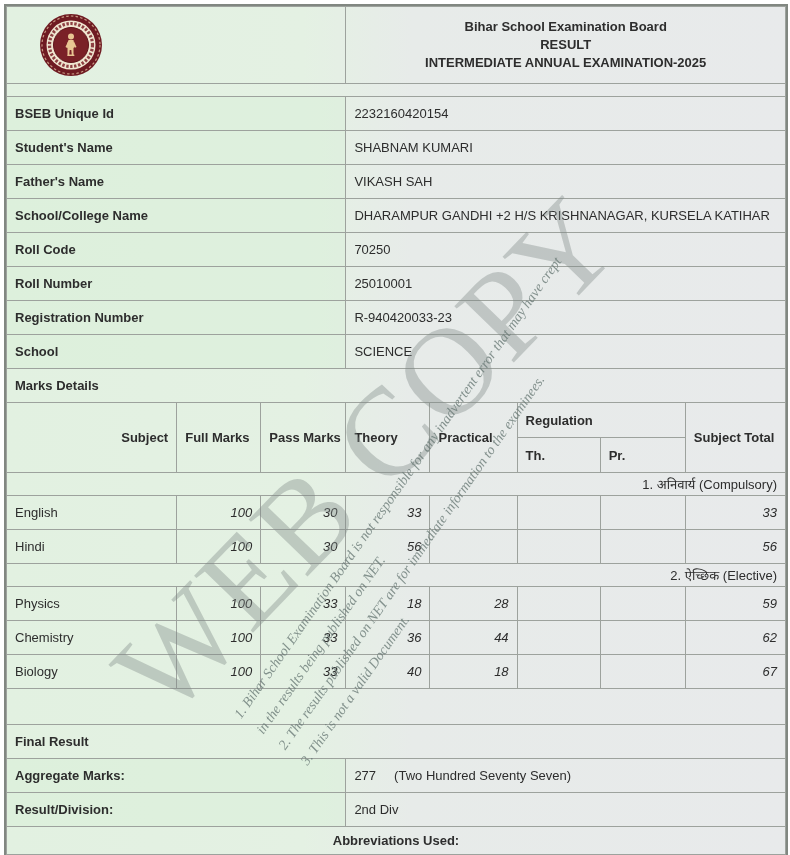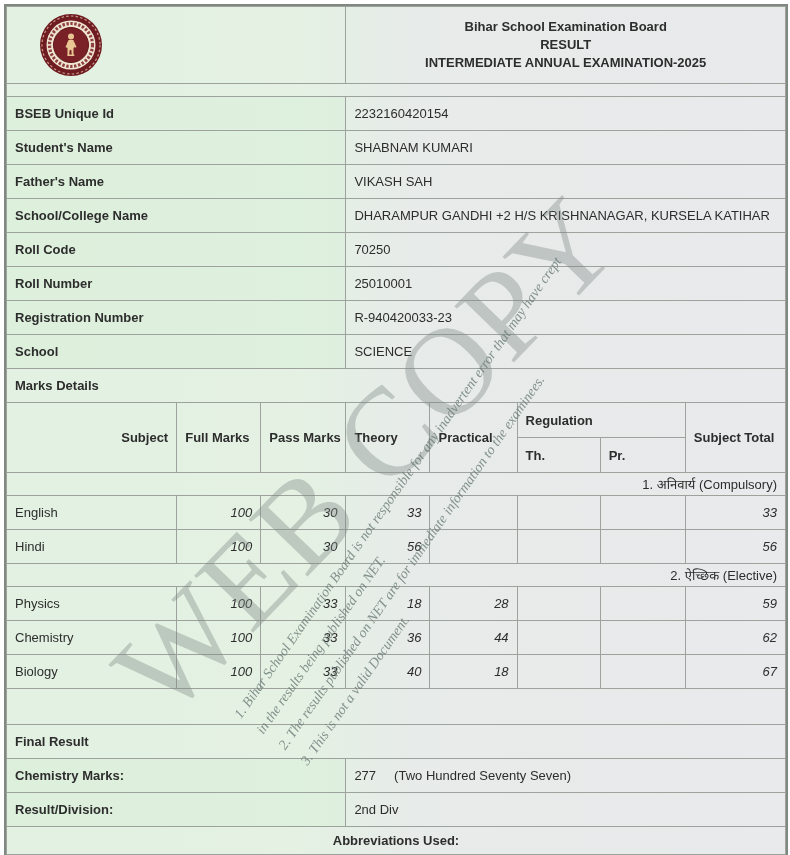--- a/index.html
+++ b/index.html
@@ -202,21 +202,21 @@
       </tr>
 
       <tr>
             <td colspan="8" class="gap-row"></td>
           </tr>
 
       <tr>
         <td colspan="8" class="section">Final Result</td>
       </tr>
       <tr>
-        <td colspan="3" class="lbl">Chemistry Marks:</td>
+        <td colspan="3" class="lbl">Aggregate Marks:</td>
         <td colspan="5" class="val">
           <span>277</span><span class="agg-words">(Two Hundred Seventy Seven)</span>
         </td>
       </tr>
       <tr>
         <td colspan="3" class="lbl">Result/Division:</td>
         <td colspan="5" class="val">2nd Div</td>
       </tr>
 
       <tr>

